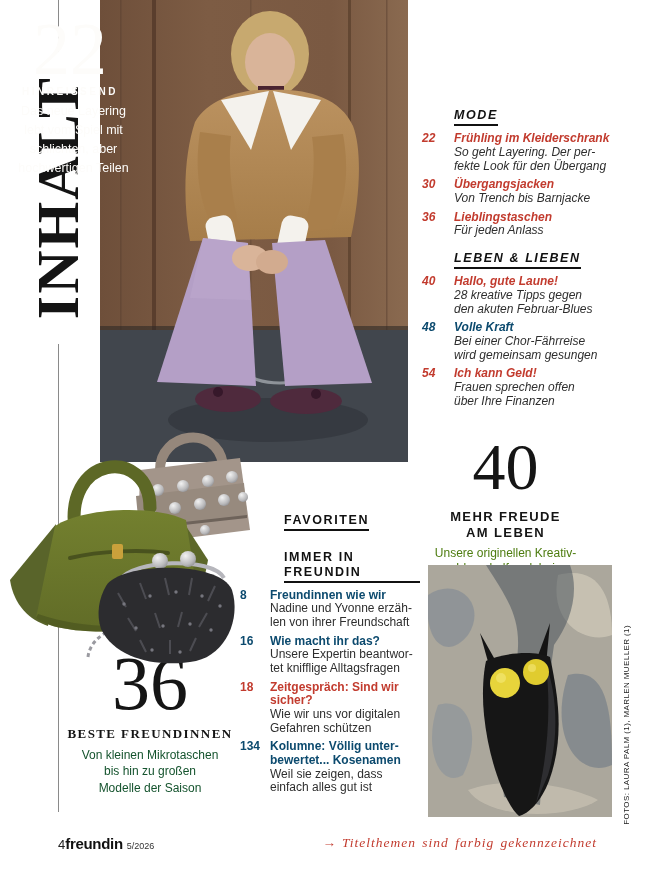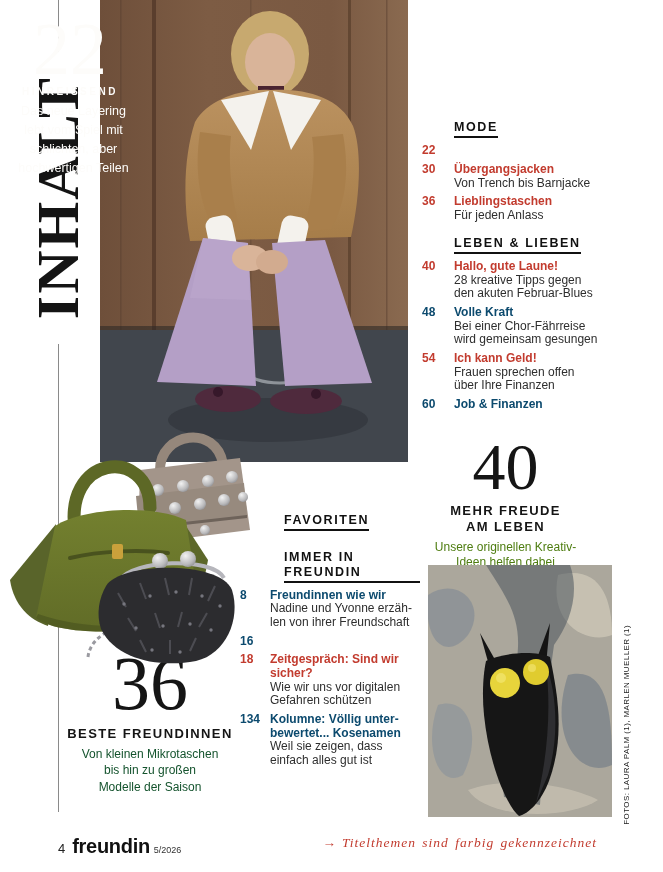--- a/index.html
+++ b/index.html
@@ -25,21 +25,21 @@
   .photo-overlay{
     position:absolute;left:8px;top:14px;width:124px;text-align:center;color:#fdfcfa;z-index:2;
   }
   .photo-overlay .big-num{
     font-family:"Liberation Serif",serif;font-size:74px;line-height:.95;font-weight:400;
   }
   .photo-overlay .kicker{font-size:10px;font-weight:700;letter-spacing:2.5px;margin-top:2px;}
   .photo-overlay .sub{font-size:12.5px;line-height:1.5;margin-top:5px;margin-left:7px;}
   
   .toc{position:absolute;font-size:12px;line-height:1.14;}
-  .toc-right{left:422px;top:120px;width:196px;}
+  .toc-right{left:422px;top:108px;width:196px;font-style:italic;}
   .toc-left{left:240px;top:513px;width:180px;}
   .toc .section{margin-bottom:13px;}
   .toc .header{
     margin-left:32px;display:inline-block;font-weight:700;font-size:12.5px;
     letter-spacing:1.6px;border-bottom:2px solid #111;padding-bottom:2px;margin-bottom:6px;
     color:#111;
   }
   .toc-left .header{margin-left:44px;}
   .entry{display:flex;margin-bottom:5px;}
   .entry .num{width:32px;flex-shrink:0;font-weight:700;}
@@ -47,43 +47,43 @@
   .entry .txt{flex:1;}
   .entry .t{font-weight:700;}
   .entry .d{color:#2e2e2e;}
   .red{color:#c23b2e;}
   .dark{color:#0c4a6e;}
   
   .feature{position:absolute;text-align:center;color:#151515;}
   .feature .fnum{font-family:"Liberation Serif",serif;line-height:.88;font-weight:400;}
   .feature-40{left:413px;top:438px;width:185px;}
   .feature-40 .fnum{font-size:66px;}
-  .feature-40 .ftitle{font-size:13px;font-weight:700;letter-spacing:1.4px;line-height:1.25;margin-top:7px;}
+  .feature-40 .ftitle{font-size:13px;font-weight:700;letter-spacing:1.4px;line-height:1.25;margin-top:13px;}
   .feature-40 .fdesc{font-size:12px;line-height:1.3;margin-top:4px;color:#4d7c0f;}
   .feature-36{left:55px;top:650px;width:190px;}
   .feature-36 .fnum{font-size:76px;}
-  .feature-36 .ftitle{font-size:13px;font-weight:700;letter-spacing:1.4px;margin-top:9px;}
+  .feature-36 .ftitle{font-size:13px;font-weight:700;letter-spacing:1.4px;margin-top:9px;font-family:Liberation Serif, serif;}
   .feature-36 .fdesc{font-size:12px;line-height:1.38;margin-top:5px;color:#14532d;}
   
   .swim-photo{position:absolute;left:428px;top:565px;width:184px;height:252px;}
   
   .bags{position:absolute;left:0;top:408px;width:252px;height:268px;z-index:2;}
   
   .credit{
     position:absolute;left:619px;top:635px;height:180px;width:14px;
     display:flex;align-items:center;justify-content:center;
   }
   .credit span{
     writing-mode:vertical-rl;transform:rotate(180deg);
     font-size:8px;letter-spacing:.4px;color:#222;white-space:nowrap;
   }
   
   .footer{position:absolute;left:58px;top:835px;width:540px;display:flex;align-items:baseline;}
   .footer .pageno{font-size:13px;color:#222;}
-  .footer .logo{font-size:20px;font-weight:800;letter-spacing:-.3px;color:#111;margin-left:7px;}
+  .footer .logo{font-size:15px;font-weight:800;letter-spacing:-.3px;color:#111;}
   .footer .issue{font-size:9px;color:#333;margin-left:4px;}
   .footer-note{
     position:absolute;right:66px;top:835px;font-family:"Liberation Serif",serif;
     font-style:italic;font-size:13.5px;letter-spacing:1px;word-spacing:2px;color:#c23b2e;
   }
   .footer-note .arrow{font-style:normal;font-weight:700;margin-right:6px;letter-spacing:0;}
 </style>
 </head>
 <body>
 
@@ -153,20 +153,26 @@
       <div>schlichten, aber</div>
       <div>hochwertigen Teilen</div>
     </div>
   </div>
 
   <div class="toc toc-right">
     <div class="section">
       <div class="header">MODE</div>
       <div class="entry">
         <div class="num red">22</div>
+        <div class="txt">
+          <div class="t red">Frühling im Kleiderschrank</div>
+          <div class="t red"></div>
+          <div class="d">So geht Layering. Der per-</div>
+          <div class="d">fekte Look für den Übergang</div>
+        </div>
       </div>
       <div class="entry">
         <div class="num red">30</div>
         <div class="txt">
           <div class="t red">Übergangsjacken</div>
           <div class="d">Von Trench bis Barnjacke</div>
         </div>
       </div>
       <div class="entry">
         <div class="num red">36</div>
@@ -193,26 +199,20 @@
           <div class="d">Bei einer Chor-Fährreise</div>
           <div class="d">wird gemeinsam gesungen</div>
         </div>
       </div>
       <div class="entry">
         <div class="num red">54</div>
         <div class="txt">
           <div class="t red">Ich kann Geld!</div>
           <div class="d">Frauen sprechen offen</div>
           <div class="d">über Ihre Finanzen</div>
-        </div>
-      </div>
-      <div class="entry">
-        <div class="num dark">60</div>
-        <div class="txt">
-          <div class="t dark">Job &amp; Finanzen</div>
         </div>
       </div>
     </div>
   </div>
 
   <div class="feature feature-40">
     <div class="fnum">40</div>
     <div class="ftitle">
       <div>MEHR FREUDE</div>
       <div>AM LEBEN</div>
@@ -254,20 +254,25 @@
       <div class="entry">
         <div class="num dark">8</div>
         <div class="txt">
           <div class="t dark">Freundinnen wie wir</div>
           <div class="d">Nadine und Yvonne erzäh-</div>
           <div class="d">len von ihrer Freundschaft</div>
         </div>
       </div>
       <div class="entry">
         <div class="num dark">16</div>
+        <div class="txt">
+          <div class="t dark">Wie macht ihr das?</div>
+          <div class="d">Unsere Expertin beantwor-</div>
+          <div class="d">tet knifflige Alltagsfragen</div>
+        </div>
       </div>
       <div class="entry">
         <div class="num red">18</div>
         <div class="txt">
           <div class="t red">Zeitgespräch: Sind wir</div>
           <div class="t red">sicher?</div>
           <div class="d">Wie wir uns vor digitalen</div>
           <div class="d">Gefahren schützen</div>
         </div>
       </div>

